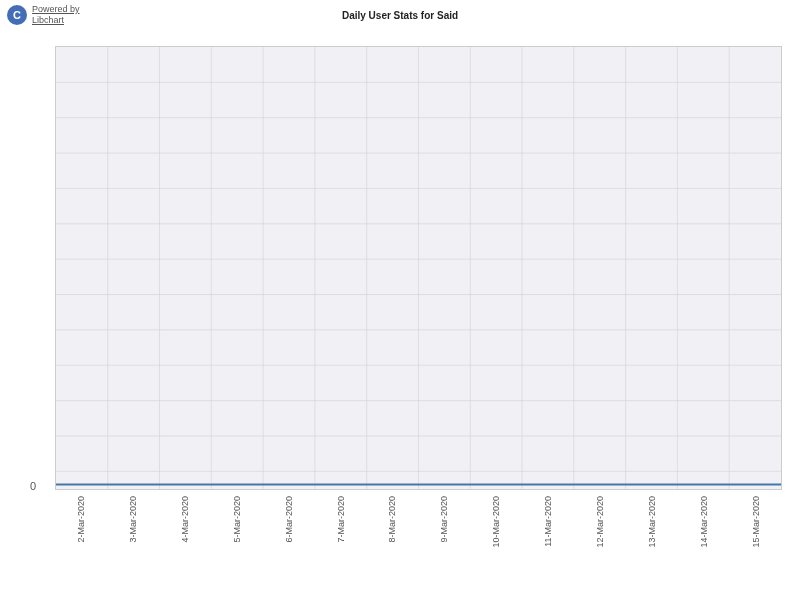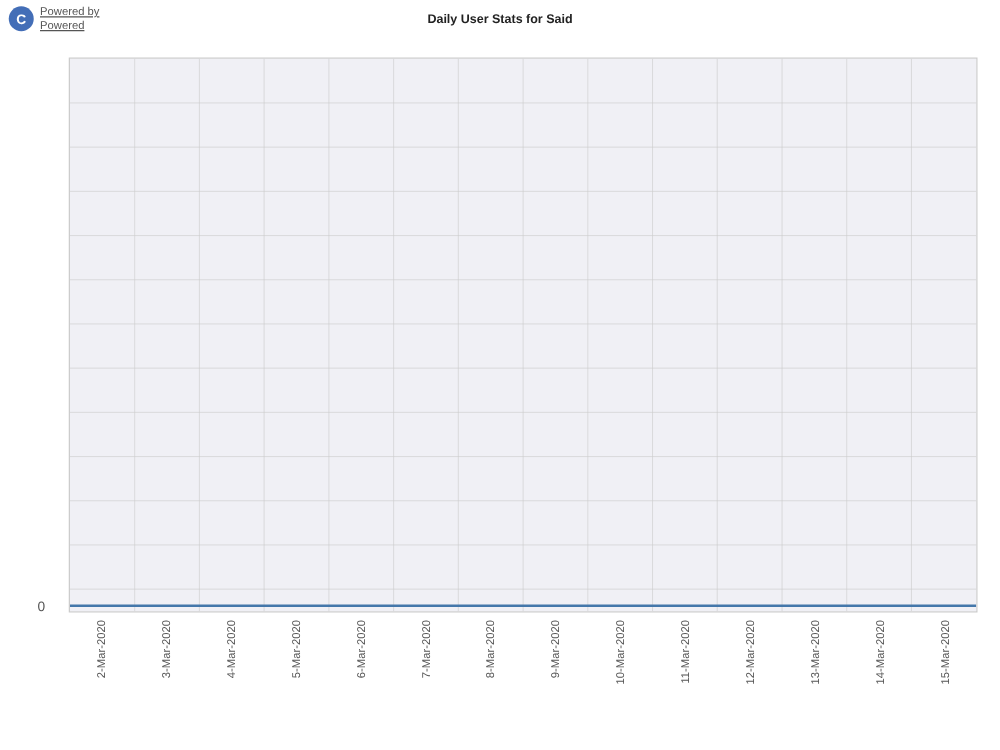--- a/index.html
+++ b/index.html
@@ -107,21 +107,21 @@
 
 <div class="chart-container">
 
   <div class="logo-area">
     <svg class="logo-icon" viewBox="0 0 22 22">
       <circle cx="11" cy="11" r="10" fill="#2255aa" opacity="0.85"></circle>
       <text x="11" y="15" text-anchor="middle" fill="white" font-size="11" font-weight="bold">C</text>
     </svg>
     <div class="logo-text">
       <div>Powered by</div>
-      <div>Powered</div>
+      <div>Libchart</div>
     </div>
   </div>
 
   <div class="chart-title">Daily User Stats for Said</div>
 
   <div class="y-label-zero">0</div>
 
   <div class="chart-area">
     <svg class="chart-svg" xmlns="http://www.w3.org/2000/svg">
 

